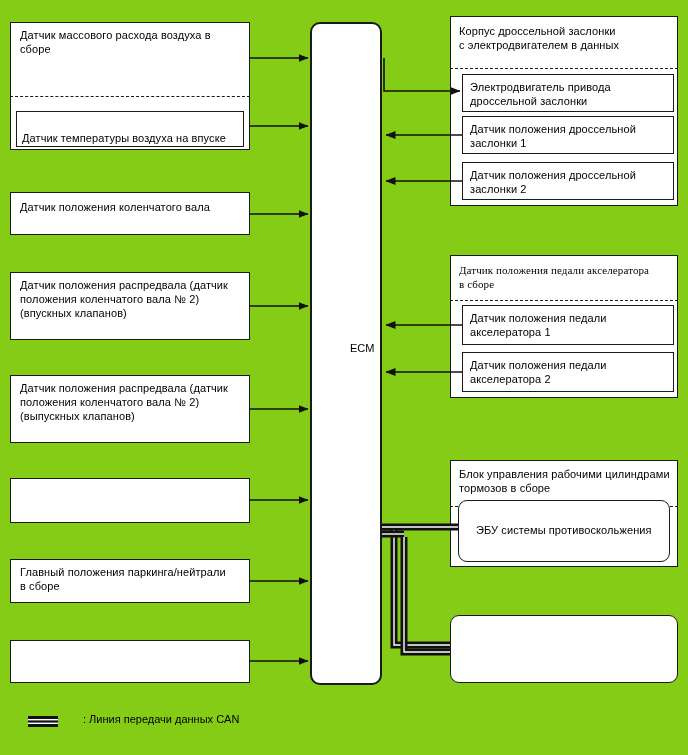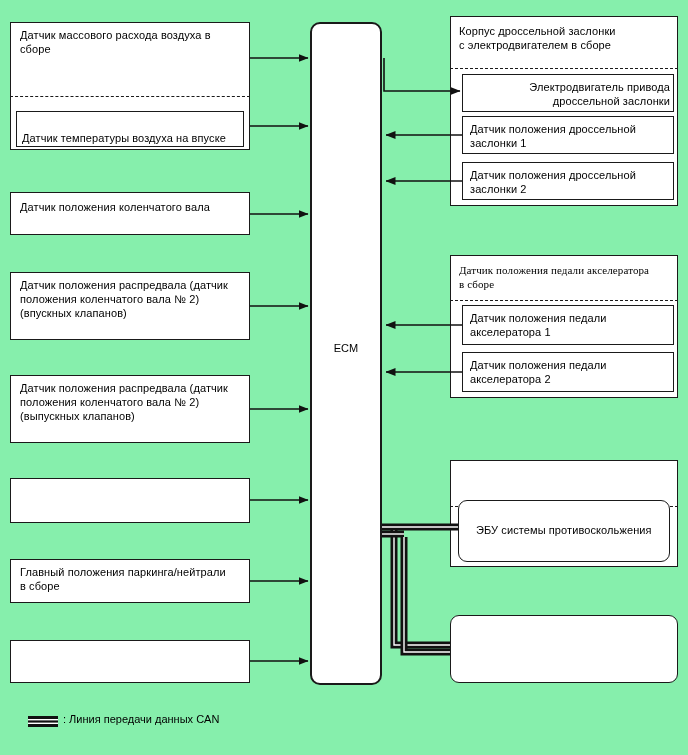--- a/index.html
+++ b/index.html
@@ -4,21 +4,21 @@
 <style>
   html, body {
     margin: 0;
     padding: 0;
     background: #ffffff;
   }
   #diagram-root {
     position: relative;
     width: 688px;
     height: 755px;
-    background: #86efac;
+    background: #84cc16;
     font-family: "Liberation Sans", "DejaVu Sans", sans-serif;
     overflow: hidden;
   }
   .box {
     position: absolute;
     border: 1.5px solid #1a1a1a;
     background: #ffffff;
     box-sizing: border-box;
   }
   .box-label {
@@ -41,34 +41,36 @@
     position: absolute;
     border: 2px solid #1a1a1a;
     border-radius: 10px;
     background: #ffffff;
     box-sizing: border-box;
   }
   .ecm-label {
     position: absolute;
     font-size: 11px;
     color: #000000;
-    text-align: center;
+    text-align: left;
+    margin-left: 40px;
   }
   svg.overlay {
     position: absolute;
     left: 0;
     top: 0;
     width: 688px;
     height: 755px;
     pointer-events: none;
   }
   .legend-label {
     position: absolute;
     font-size: 11px;
     color: #000000;
+    margin-left: 20px;
   }
   .legend-mark {
     position: absolute;
   }
 </style>
 </head>
 <body>
 
 <div id="diagram-root">
 
@@ -97,25 +99,25 @@
   <div class="box-label" style="left:20px; top:565px; width:224px;">Главный положения паркинга/нейтрали
 в сборе</div>
 
   <div class="box" style="left:10px; top:640px; width:240px; height:43px;"></div>
 
   <div class="ecm-box" style="left:310px; top:22px; width:72px; height:663px;"></div>
   <div class="ecm-label" style="left:310px; top:342px; width:72px;">ECM</div>
 
   <div class="box" style="left:450px; top:16px; width:228px; height:190px;"></div>
   <div class="box-label" style="left:459px; top:24px; width:214px;">Корпус дроссельной заслонки
-с электродвигателем в сборе</div>
+с электродвигателем в данных</div>
   <div class="dashed-sep" style="left:450px; top:68px; width:228px;"></div>
 
   <div class="box" style="left:462px; top:74px; width:212px; height:38px;"></div>
-  <div class="box-label" style="left:470px; top:80px; width:200px;text-align:right;">Электродвигатель привода
+  <div class="box-label" style="left:470px; top:80px; width:200px;">Электродвигатель привода
 дроссельной заслонки</div>
 
   <div class="box" style="left:462px; top:116px; width:212px; height:38px;"></div>
   <div class="box-label" style="left:470px; top:122px; width:200px;">Датчик положения дроссельной
 заслонки 1</div>
 
   <div class="box" style="left:462px; top:162px; width:212px; height:38px;"></div>
   <div class="box-label" style="left:470px; top:168px; width:200px;">Датчик положения дроссельной
 заслонки 2</div>
 
@@ -126,20 +128,22 @@
 
   <div class="box" style="left:462px; top:305px; width:212px; height:40px;"></div>
   <div class="box-label" style="left:470px; top:311px; width:200px;">Датчик положения педали
 акселератора 1</div>
 
   <div class="box" style="left:462px; top:352px; width:212px; height:40px;"></div>
   <div class="box-label" style="left:470px; top:358px; width:200px;">Датчик положения педали
 акселератора 2</div>
 
   <div class="box" style="left:450px; top:460px; width:228px; height:107px;"></div>
+  <div class="box-label" style="left:459px; top:467px; width:214px;">Блок управления рабочими цилиндрами
+тормозов в сборе</div>
   <div class="dashed-sep" style="left:450px; top:506px; width:228px;"></div>
 
   <div class="box rounded" style="left:458px; top:500px; width:212px; height:62px;"></div>
   <div class="box-label" style="left:476px; top:523px; width:190px;">ЭБУ системы противоскольжения</div>
 
   <div class="box rounded" style="left:450px; top:615px; width:228px; height:68px;"></div>
 
   <svg class="overlay" viewBox="0 0 688 755">
     <defs>
       <marker id="arrowRight" markerWidth="10" markerHeight="8" refX="9.5" refY="4" orient="auto" markerUnits="userSpaceOnUse">

